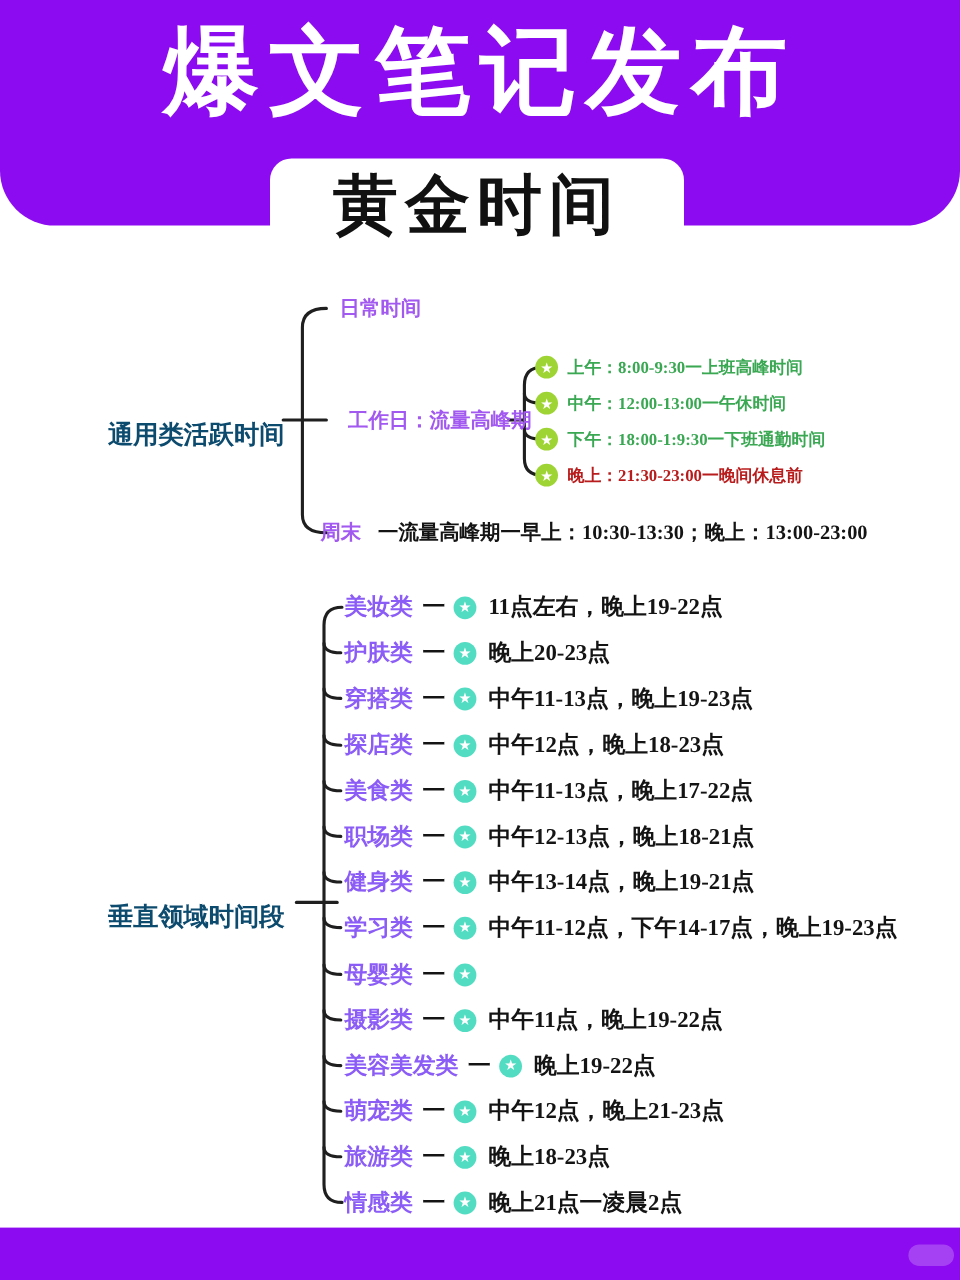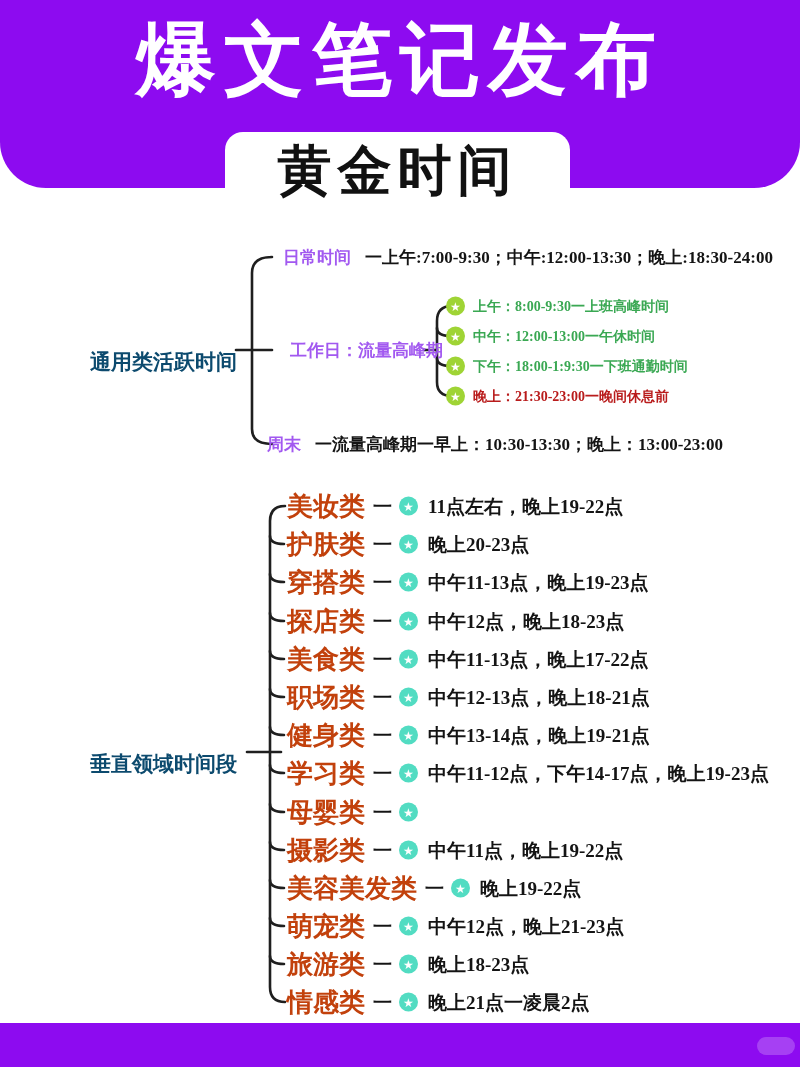--- a/index.html
+++ b/index.html
@@ -29,21 +29,21 @@
   .tree{position:absolute;left:0;top:0;}
   .root-label{
     position:absolute;left:90px;transform:translateY(-50%);
     color:#0c4a6e;font-size:21px;font-weight:800;white-space:nowrap;margin-top:12px;
   }
   .row{
     position:absolute;transform:translateY(-50%);
     display:flex;align-items:center;white-space:nowrap;
   }
   .plabel{color:#a259f0;font-size:17px;font-weight:700;}
-  .plabel2{color:#c2410c;font-size:26px;font-weight:700;}
+  .plabel2{color:#8b5cf6;font-size:19px;font-weight:700;}
   .serif{font-family:"Liberation Serif","DejaVu Serif",serif;font-weight:700;color:#141414;}
   .btext{font-size:17px;margin-left:14px;}
   .gtext{font-size:14px;color:#3aa853;margin-left:8px;}
   .vtime{font-size:19px;margin-left:10px;}
   .vdash{color:#141414;font-size:19px;font-weight:700;margin-left:8px;}
   .star{
     width:19px;height:19px;border-radius:50%;flex:0 0 19px;
     display:inline-flex;align-items:center;justify-content:center;
     color:#ffffff;font-size:12px;line-height:1;
   }
@@ -92,21 +92,20 @@
       <path d="M270 880 Q270 888 284 888"></path>
       <path d="M270 918 Q270 926 284 926"></path>
       <path d="M270 956 Q270 964 284 964"></path>
     </g>
   </svg>
 
   <div class="root-label" style="top:350px">通用类活跃时间</div>
 
   <div class="row" style="top:257px;left:283px">
     <span class="plabel">日常时间</span>
-    <span class="btext serif">一上午:7:00-9:30；中午:12:00-13:30；晚上:18:30-24:00</span>
   </div>
 
   <div class="row" style="top:350px;left:290px">
     <span class="plabel">工作日：流量高峰期</span>
   </div>
 
   <div class="row" style="top:306px;left:446px">
     <span class="star lime">★</span>
     <span class="gtext serif" style="color:#3aa853">上午：8:00-9:30一上班高峰时间</span>
   </div>

